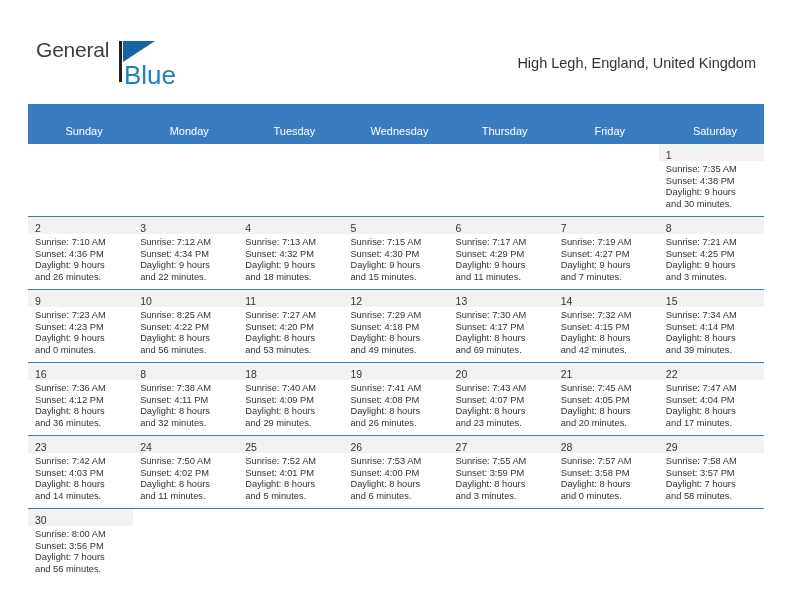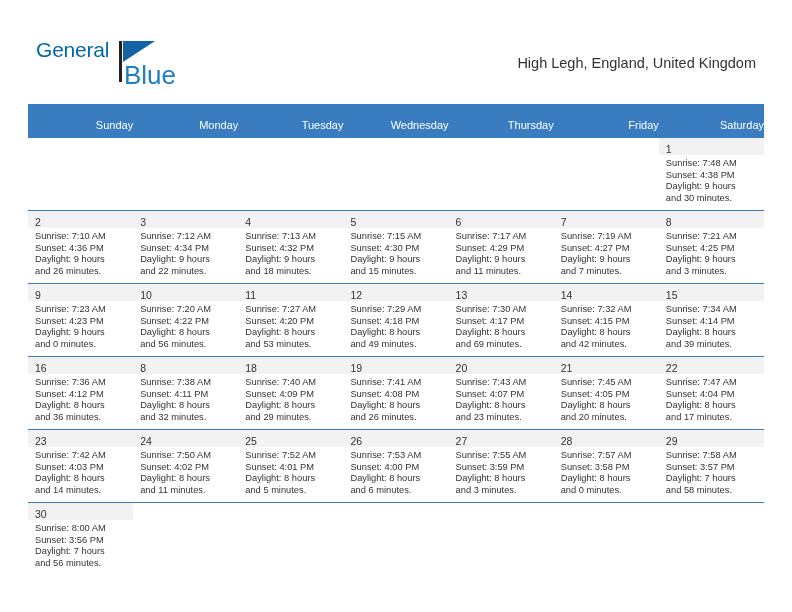--- a/index.html
+++ b/index.html
@@ -34,21 +34,21 @@
     left: 36px;
     top: 38px;
     width: 130px;
     height: 50px;
   }
   .logo-general {
     position: absolute;
     left: 0;
     top: 0;
     font-size: 21px;
-    color: #0369a1;
+    color: #404040;
     letter-spacing: -0.2px;
     font-family: "Liberation Sans", sans-serif;
   }
   .logo-flag {
     position: absolute;
     left: 87px;
     top: 3px;
     width: 0;
     height: 0;
     border-left: 32px solid #1464a5;
@@ -99,22 +99,22 @@
     width: 736px;
     border-collapse: collapse;
     table-layout: fixed;
   }
   .calendar col { width: 105.14px; }
   .calendar th {
     background: #3a7cc0;
     color: #ffffff;
     font-size: 11px;
     font-weight: normal;
-    text-align: right;
-    padding: 14px 0 6px 7px;
+    text-align: center;
+    padding: 20px 0 6px 7px;
     height: 13px;
     border: none;
   }
   .calendar td {
     vertical-align: top;
     padding: 0;
     height: 72px;
     border-top: 1px solid #3a7cc0;
     background: #ffffff;
   }
@@ -214,21 +214,21 @@
           </td>
           <td>
             <div class="daycell blank">
               <div class="daynum-wrap"></div>
             </div>
           </td>
           <td>
             <div class="daycell filled">
               <div class="daynum-wrap"><span class="daynum">1</span></div>
               <div class="lines">
-                <div class="line">Sunrise: 7:48 AM</div>
+                <div class="line">Sunrise: 7:35 AM</div>
                 <div class="line">Sunset: 4:38 PM</div>
                 <div class="line">Daylight: 9 hours</div>
                 <div class="line">and 30 minutes.</div>
               </div>
             </div>
           </td>
         </tr>
         <tr>
           <td>
             <div class="daycell filled">
@@ -317,21 +317,21 @@
                 <div class="line">Sunset: 4:23 PM</div>
                 <div class="line">Daylight: 9 hours</div>
                 <div class="line">and 0 minutes.</div>
               </div>
             </div>
           </td>
           <td>
             <div class="daycell filled">
               <div class="daynum-wrap"><span class="daynum">10</span></div>
               <div class="lines">
-                <div class="line">Sunrise: 7:20 AM</div>
+                <div class="line">Sunrise: 8:25 AM</div>
                 <div class="line">Sunset: 4:22 PM</div>
                 <div class="line">Daylight: 8 hours</div>
                 <div class="line">and 56 minutes.</div>
               </div>
             </div>
           </td>
           <td>
             <div class="daycell filled">
               <div class="daynum-wrap"><span class="daynum">11</span></div>
               <div class="lines">

